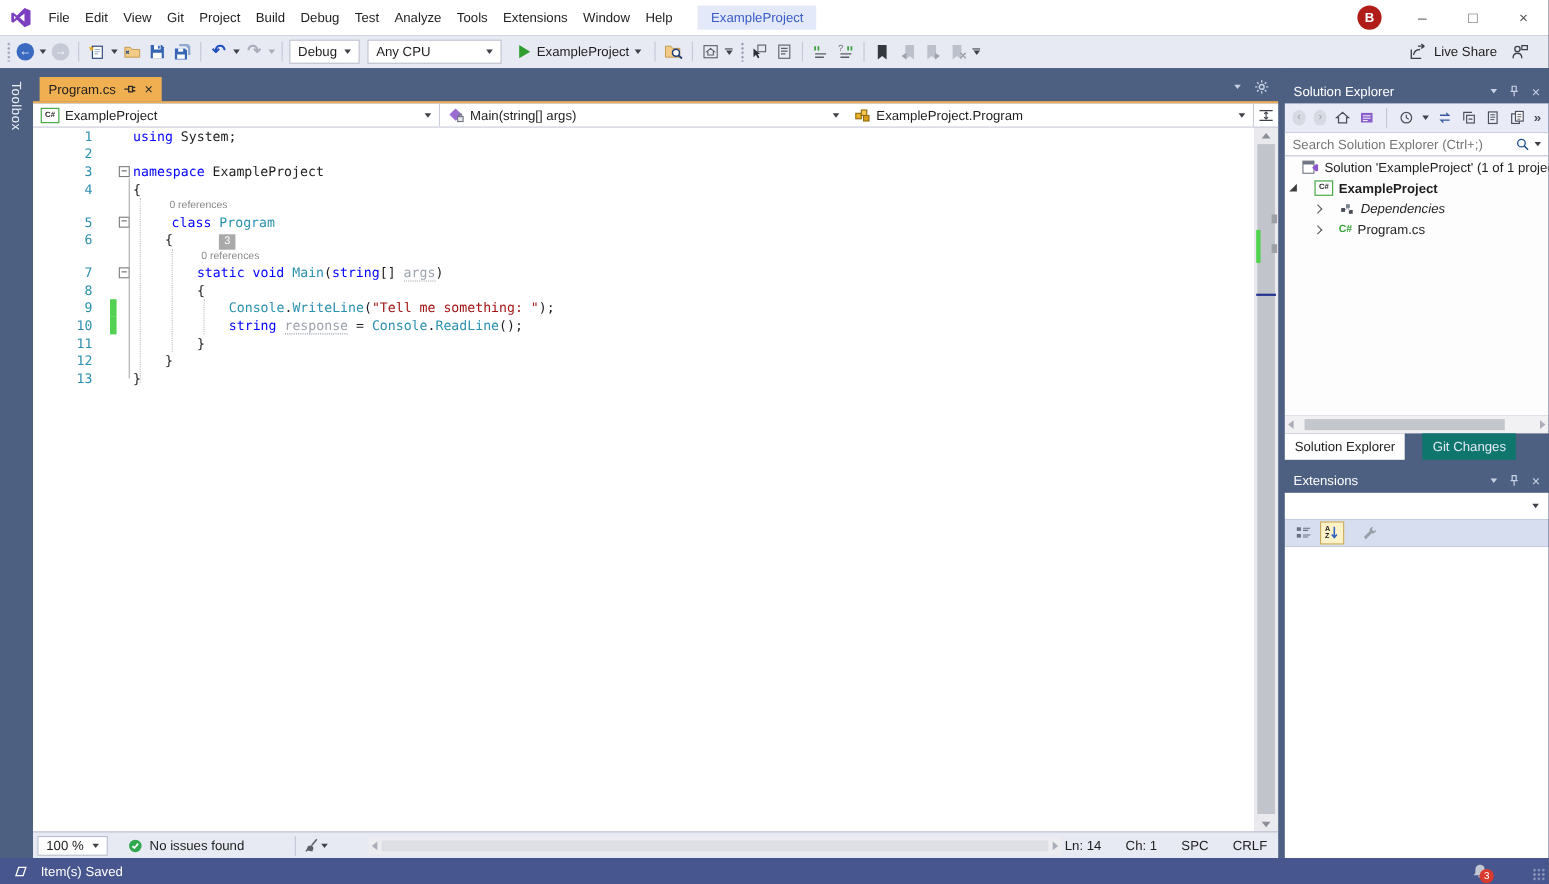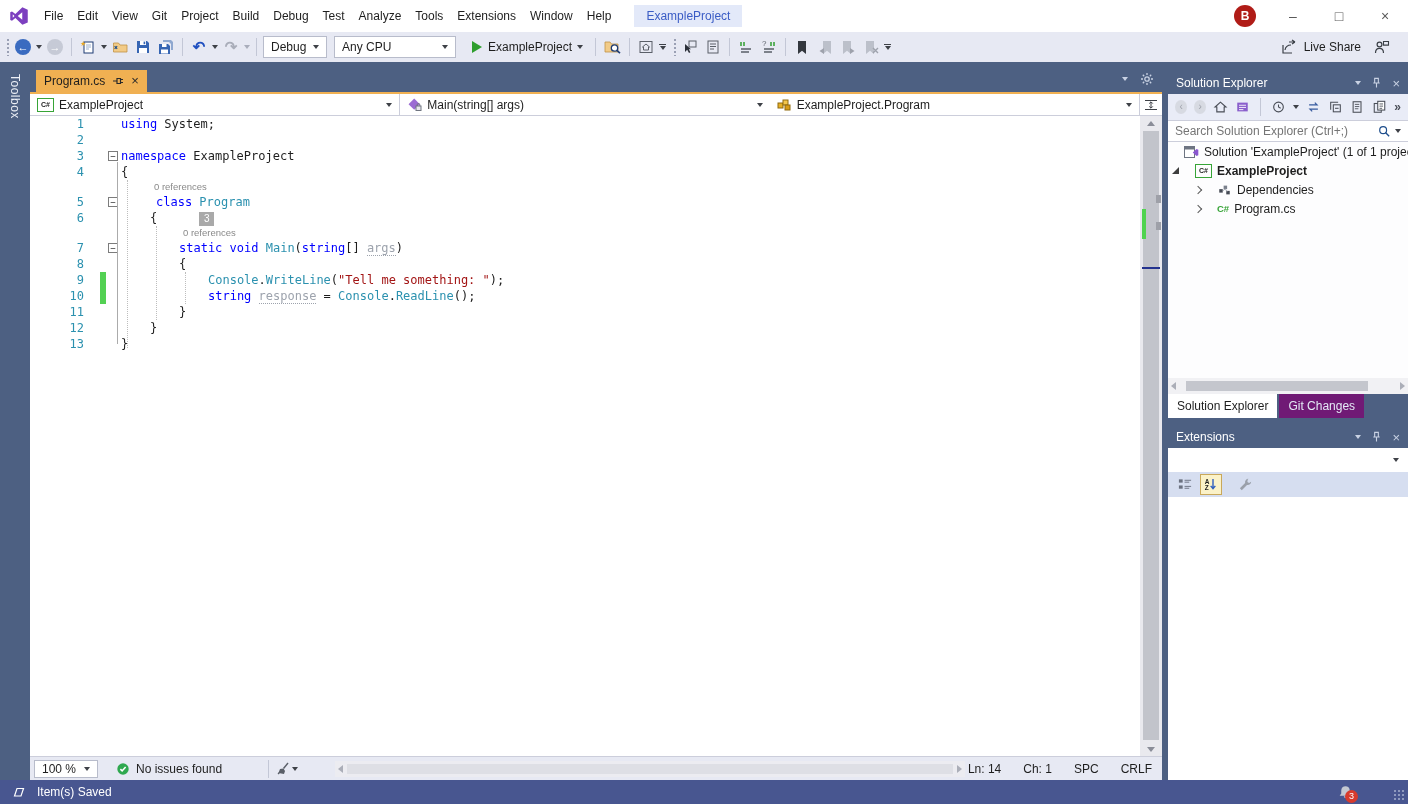--- a/index.html
+++ b/index.html
@@ -91,21 +91,21 @@
   .trow{height:19px;display:flex;align-items:center;gap:5px;white-space:nowrap;overflow:hidden}
   .exp-c{width:6px;height:6px;border-top:1.4px solid #595959;border-right:1.4px solid #595959;transform:rotate(45deg);flex:none}
   .exp-e{width:0;height:0;border-bottom:7px solid #3E3E3E;border-left:7px solid transparent;flex:none}
   .csproj-badge{display:inline-flex;width:17px;height:14px;border:1.6px solid #37A437;color:#1E1E1E;font-size:7px;font-weight:bold;align-items:center;justify-content:center;flex:none}
   .csfile-badge{color:#37A437;font-weight:bold;font-size:9.5px;flex:none}
   .se-hscroll{position:absolute;left:0;right:0;top:316px;height:16px;background:#F1F1F4;display:flex;align-items:center;justify-content:space-between;padding:0 3px}
   .se-hthumb{position:absolute;left:18px;width:182px;top:3px;height:10px;background:#C4C6CD}
   .se-tabs{position:absolute;left:0;right:0;top:332px;height:24px;display:flex;align-items:stretch}
   .se-tab{display:flex;align-items:center;padding:0 9px}
   .se-tab.active{background:#fff;color:#1E1E1E}
-  .se-tab.inactive{background:#701a75;color:#E4EAF6;margin-left:2px}
+  .se-tab.inactive{background:#0f766e;color:#E4EAF6;margin-left:16px}
   .props-combo{position:absolute;left:0;right:0;top:386px;height:24px;background:#fff;display:flex;align-items:center;justify-content:flex-end;padding:0 9px}
   .props-toolbar{position:absolute;left:0;right:0;top:410px;height:25px;background:#D6DEF0;display:flex;align-items:center;gap:4px;padding:0 6px}
   .ptool{width:22px;height:21px;display:flex;align-items:center;justify-content:center}
   .ptool.sel{background:#FBF2C8;border:1px solid #C9A85A}
   .props-body{position:absolute;left:0;right:0;top:435px;bottom:0;background:#fff}
   
   .statusbar{position:absolute;left:0;bottom:0;width:100%;height:24px;background:#485690;color:#fff;display:flex;align-items:center;padding:0 10px}
   .bell-wrap{margin-left:auto;position:relative;margin-right:44px}
   .bell-badge{position:absolute;left:8px;top:6px;width:13px;height:13px;border-radius:50%;background:#D83B2D;color:#fff;font-size:9px;display:flex;align-items:center;justify-content:center}
   .corner-grip{position:absolute;right:3px;bottom:3px;width:12px;height:12px;background-image:radial-gradient(circle,#8F9ABF 1px,transparent 1.2px);background-size:4px 4px}
@@ -570,21 +570,21 @@
               <path d="M13.5 5 9.8 8.5l3.7 3.5 1.8-.8V5.8z" fill="#8A57CF"></path>
             </svg>
             <span>Solution 'ExampleProject' (1 of 1 project)</span>
           </div>
           <div class="trow" style="padding-left: 4px;">
             <span class="exp-e"></span>
             <span style="width:6px"></span>
             <span class="csproj-badge">C#</span>
             <span style="font-weight: bold;">ExampleProject</span>
           </div>
-          <div class="trow" style="padding-left: 27px;">
+          <div class="trow" style="padding-left: 27px; font-style: italic;">
             <span class="exp-c"></span>
             <span style="width:6px"></span>
             <svg class="ic" width="15" height="14" viewBox="0 0 16 16">
               <rect x="2" y="7" width="4" height="4" fill="#474C56"></rect>
               <rect x="7" y="3" width="4" height="4" fill="#7A808C"></rect>
               <rect x="10" y="9" width="4" height="4" fill="#474C56"></rect>
               <path d="M6 9l3-2.5M9 7l2 3" stroke="#9AA0AA"></path>
             </svg>
             <span>Dependencies</span>
           </div>

